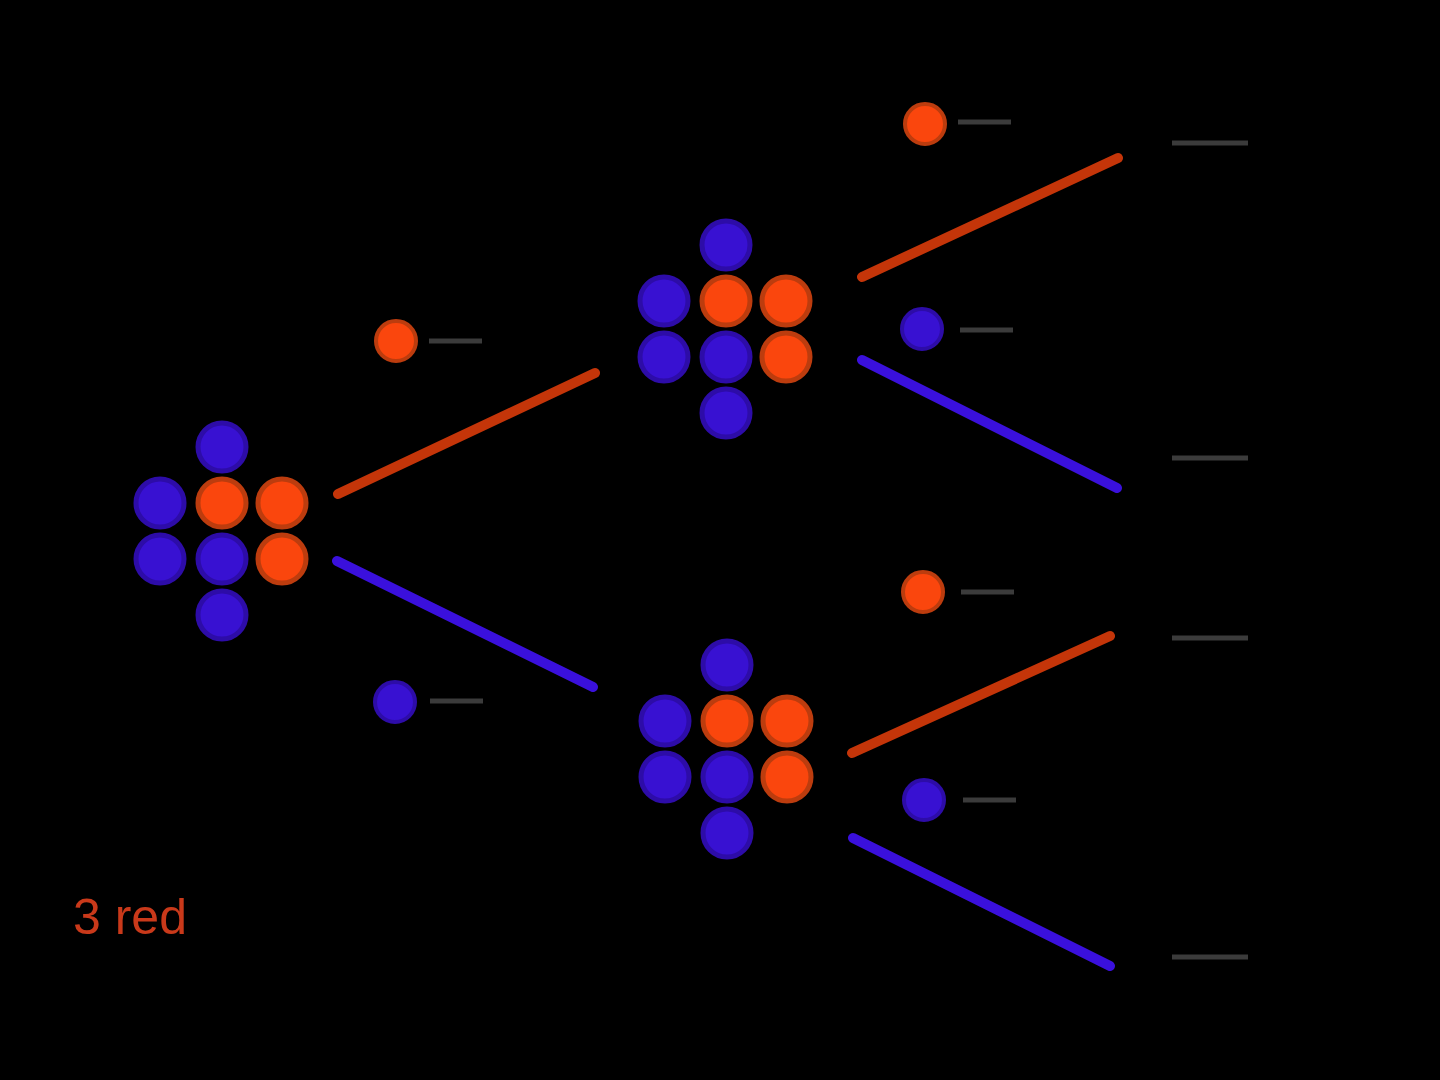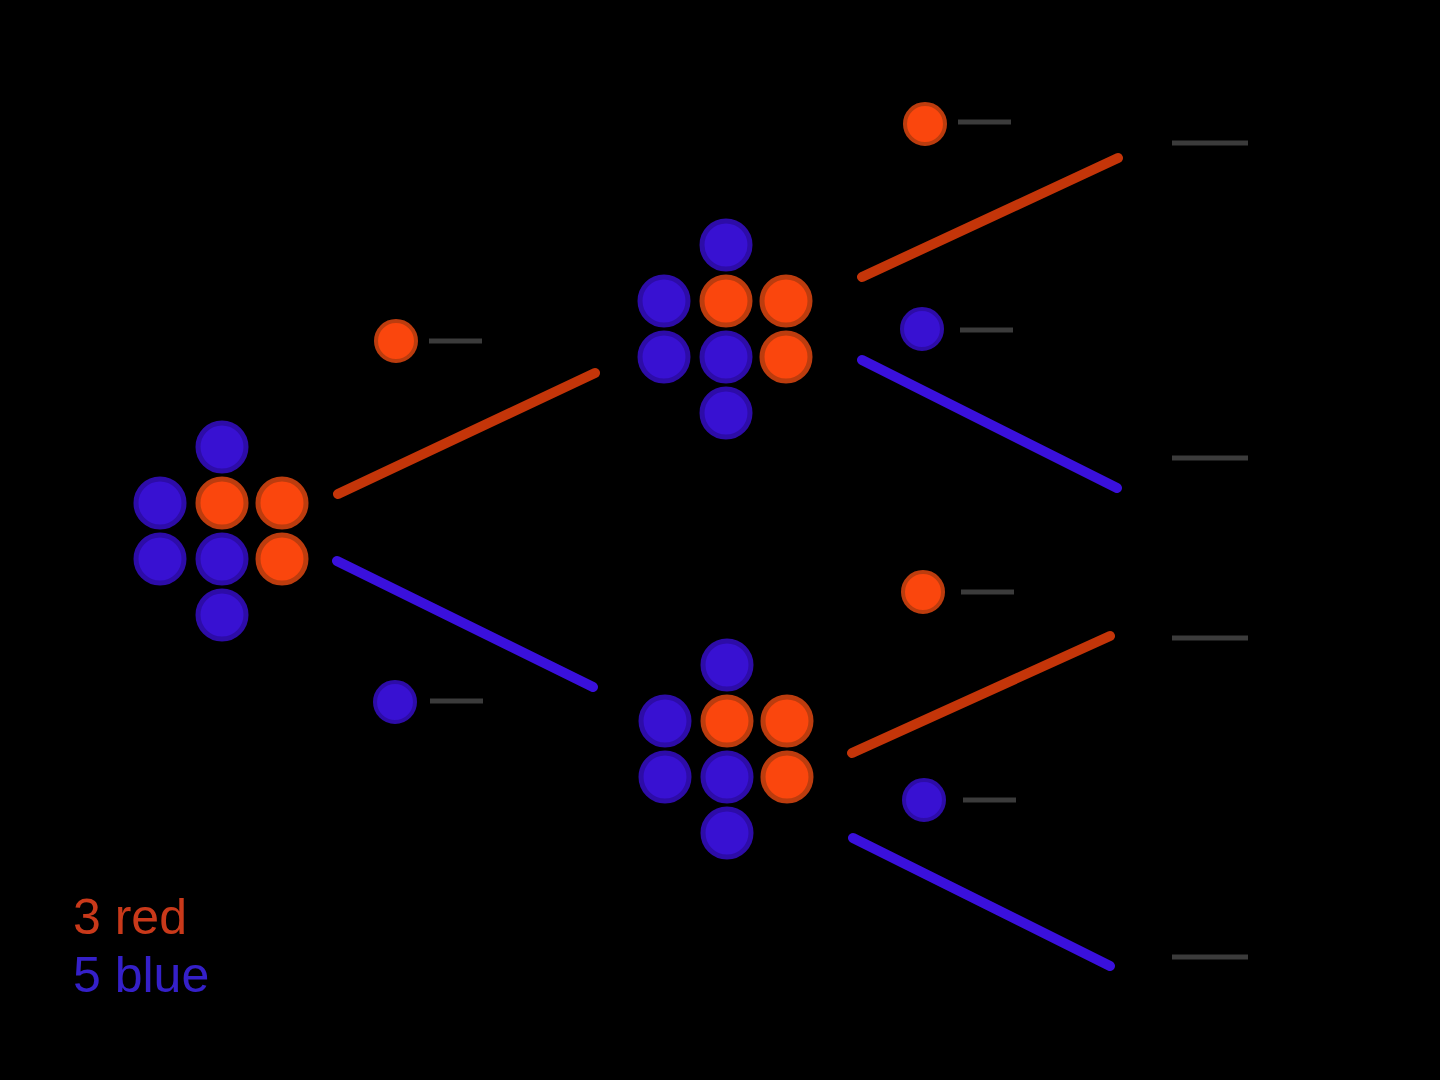--- a/index.html
+++ b/index.html
@@ -78,15 +78,14 @@
       <line x1="961" y1="592" x2="1014" y2="592" stroke="#3b3b3b" stroke-width="5"></line>
       <circle cx="924" cy="800" r="20" fill="#3811d2" stroke="#2d0ca8" stroke-width="4"></circle>
       <line x1="963" y1="800" x2="1016" y2="800" stroke="#3b3b3b" stroke-width="5"></line>
       <line x1="1172" y1="143" x2="1248" y2="143" stroke="#3b3b3b" stroke-width="5"></line>
       <line x1="1172" y1="458" x2="1248" y2="458" stroke="#3b3b3b" stroke-width="5"></line>
       <line x1="1172" y1="638" x2="1248" y2="638" stroke="#3b3b3b" stroke-width="5"></line>
       <line x1="1172" y1="957" x2="1248" y2="957" stroke="#3b3b3b" stroke-width="5"></line>
     </svg>
   <div class="legend">
     <div id="legend-red" style="color: rgb(201, 57, 26);">3 red</div>
-    <div id="legend-blue" style="color: rgb(53, 32, 201);">5 blue</div>
   </div>
 </div>
 
 </body></html>

